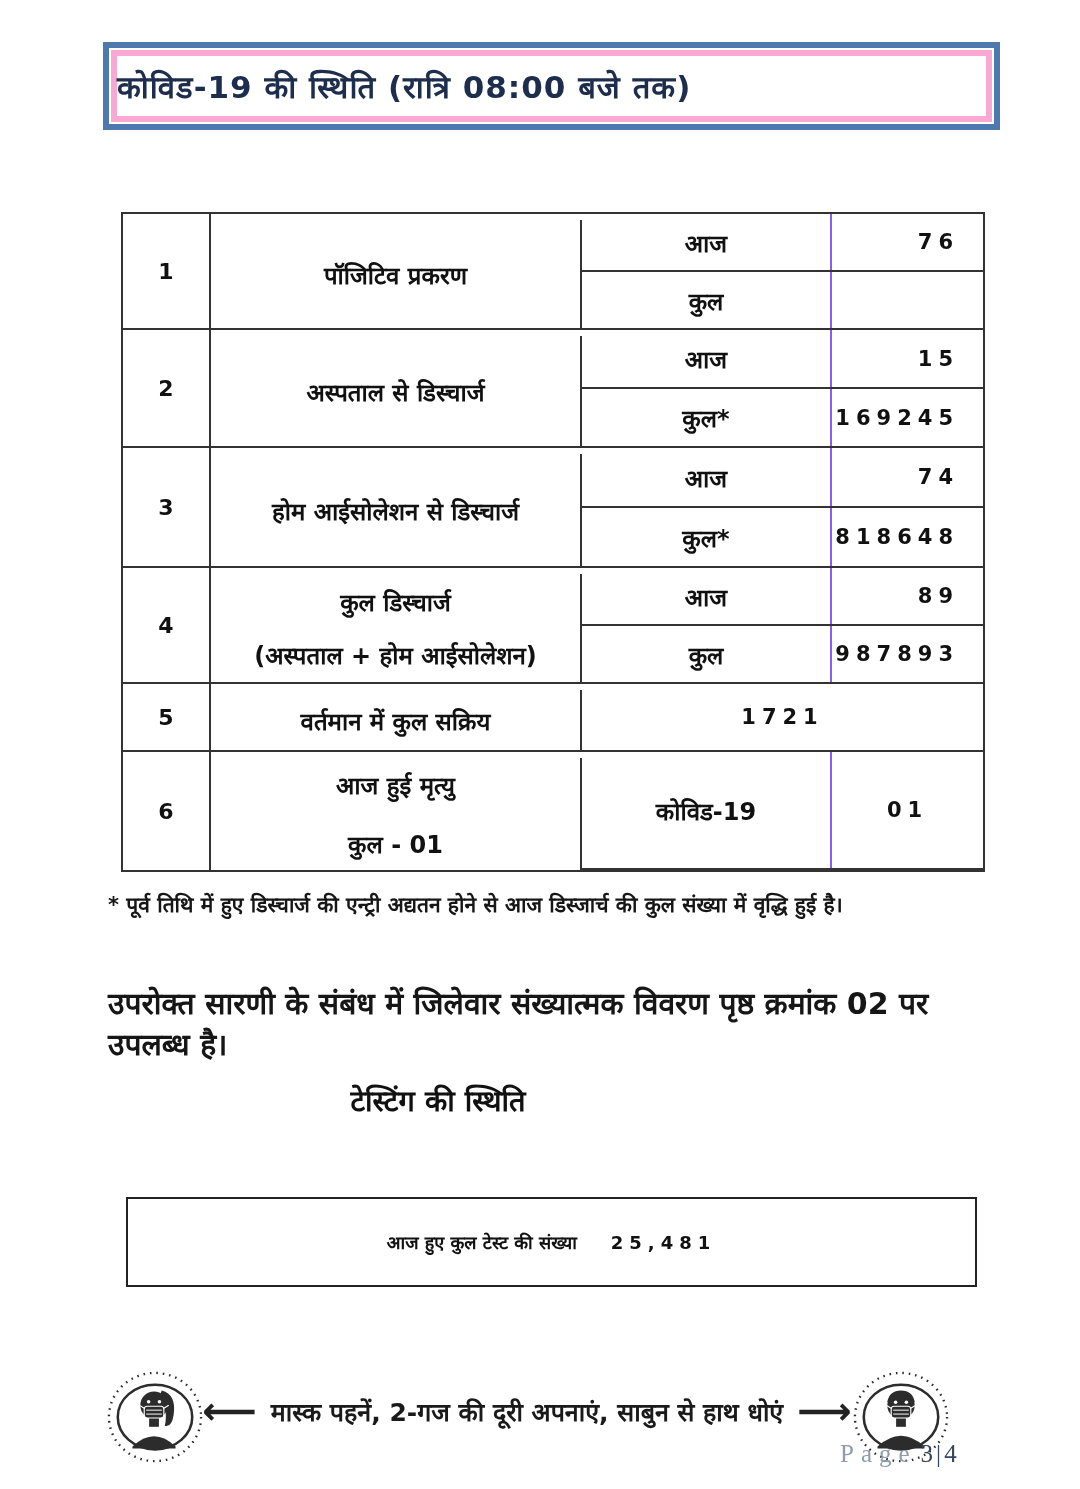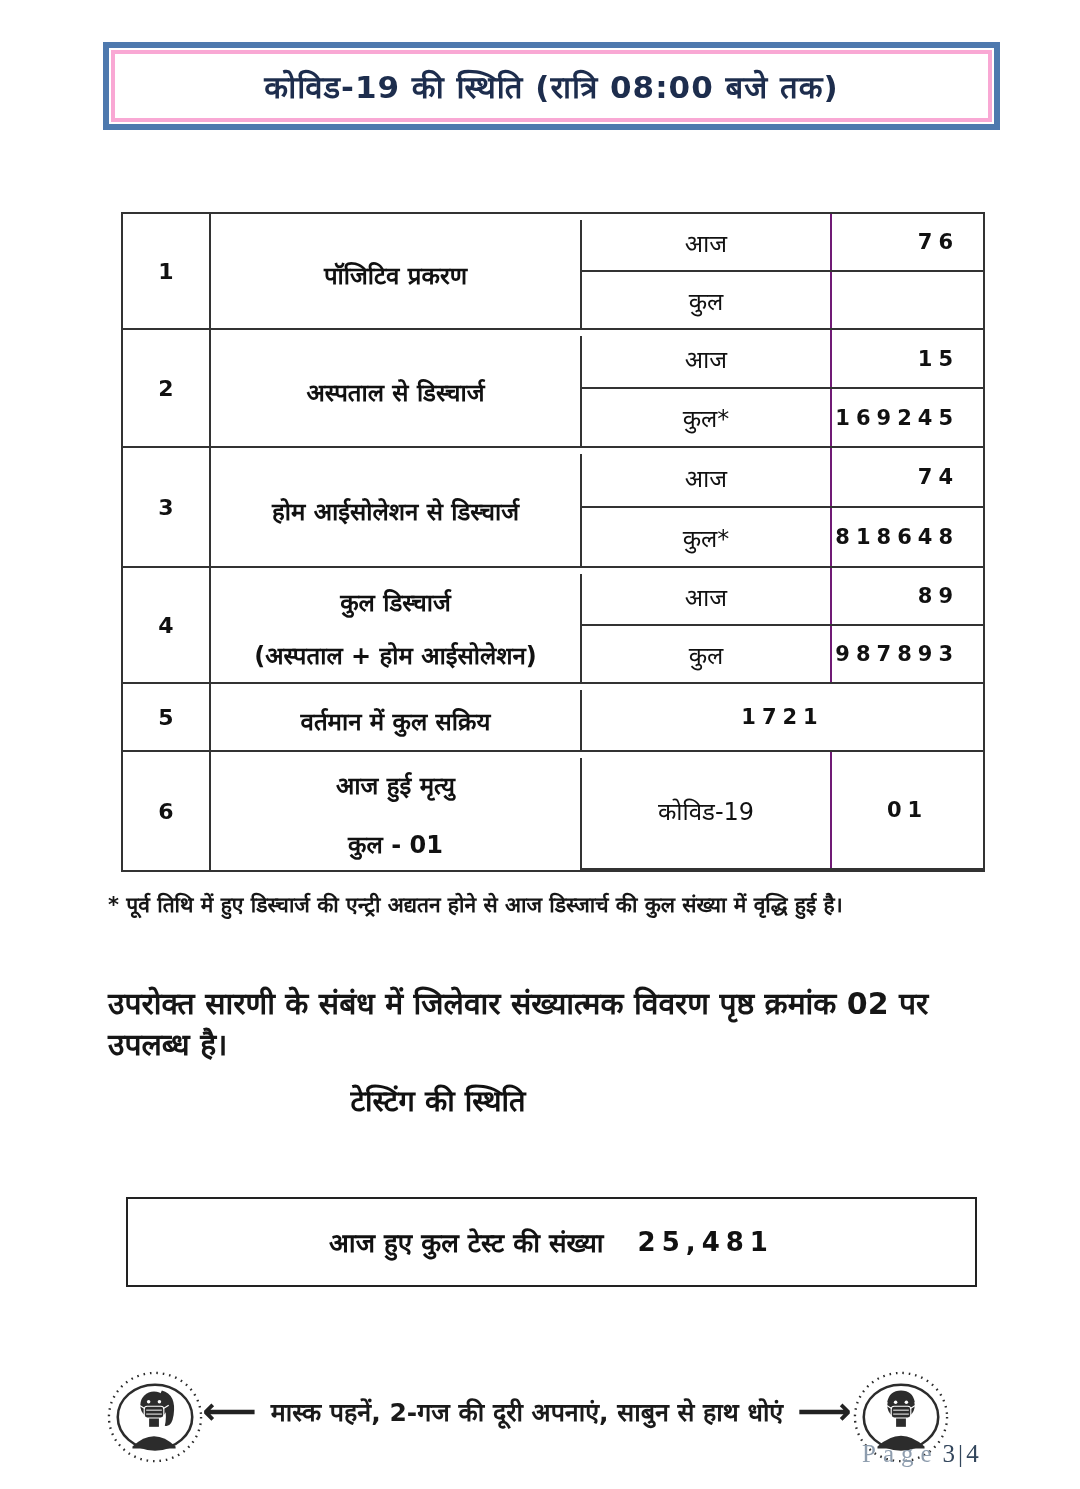--- a/index.html
+++ b/index.html
@@ -7,22 +7,22 @@
     width:1080px;height:1489px;position:relative;background:#ffffff;
     font-family:"DejaVu Sans","Liberation Sans",sans-serif;color:#111;
     overflow:hidden;
   }
   
   .title-box{
     position:absolute;left:103px;top:42px;width:897px;height:88px;
     border:6px solid #4e79ae;box-sizing:border-box;background:#fff;
   }
   .title-inner{
-    position:absolute;inset:2px;border:4px solid #f9a8d4;
-    display:flex;align-items:center;justify-content:center;
+    position:absolute;inset:2px;border:6px solid #f9a8d4;
+    display:flex;align-items:center;justify-content:flex-start;
   }
   .title-text{
     font-size:31px;font-weight:bold;color:#1d2d4d;letter-spacing:1px;white-space:nowrap;
   }
   
   .covid-table{
     position:absolute;left:121px;top:212px;width:864px;
     border:2px solid #333;box-sizing:border-box;background:#fff;
   }
   .trow{display:flex;border-bottom:2px solid #333;box-sizing:border-box;}
@@ -34,23 +34,23 @@
   }
   .c-label{
     width:371px;min-width:371px;border-right:2px solid #333;box-sizing:border-box;
     display:flex;flex-direction:column;align-items:center;justify-content:center;
     text-align:center;font-size:24px;font-weight:bold;gap:20px;padding:4px 10px;margin-top:6px;
   }
   .c-sub{flex:1;display:flex;flex-direction:column;}
   .sub{flex:1;display:flex;}
   .sub.first{border-bottom:2px solid #333;box-sizing:border-box;}
   .k{
-    width:250px;min-width:250px;border-right:2px solid #701a75;box-sizing:border-box;
+    width:250px;min-width:250px;border-right:2px solid #8b5cf6;box-sizing:border-box;
     display:flex;align-items:center;justify-content:center;
-    font-size:24px;font-weight:normal;text-align:center;
+    font-size:24px;font-weight:bold;text-align:center;
   }
   .v{
     flex:1;display:flex;align-items:center;justify-content:flex-end;
     padding-right:24px;font-weight:bold;font-size:21px;
   }
   .v.center{justify-content:center;padding-right:0;border-radius:24px;}
   .c-merged{
     flex:1;display:flex;align-items:center;justify-content:center;
     font-weight:bold;font-size:21px;
   }
@@ -65,37 +65,37 @@
     font-size:30px;font-weight:bold;color:#161616;
   }
   .testing-heading{
     position:absolute;left:0;top:1080px;width:876px;text-align:center;
     font-size:29px;font-weight:bold;color:#111;
   }
   .tests-box{
     position:absolute;left:126px;top:1197px;width:851px;height:90px;
     border:2px solid #222;box-sizing:border-box;
     display:flex;align-items:center;justify-content:center;gap:34px;
-    font-size:26px;font-weight:bold;background:#fff;
+    font-size:18px;font-weight:bold;background:#fff;
   }
   
   .footer{position:absolute;left:0;top:1368px;width:1080px;height:104px;}
   .mask-badge{position:absolute;width:98px;height:100px;top:0;}
   .mask-badge.left{left:106px;}
   .mask-badge.right{left:852px;}
   .footer-middle{
     position:absolute;left:204px;right:230px;top:0;height:86px;
     display:flex;align-items:center;justify-content:center;gap:14px;
   }
   .footer-arrow{font-size:38px;font-weight:bold;color:#222;line-height:1;}
   .footer-text{
     font-size:25px;font-weight:bold;color:#1a1a1a;white-space:nowrap;
   }
   .page-number{
-    position:absolute;left:862px;top:1440px;
+    position:absolute;left:840px;top:1440px;
     font-family:"Liberation Serif","DejaVu Serif",serif;font-size:25px;
     white-space:nowrap;
   }
   .page-number .pg-label{color:#8e9dae;letter-spacing:7px;margin-right:4px;}
   .page-number .pg-dark{color:#33465c;letter-spacing:3px;}
 </style>
 </head>
 <body>
 
 <div>

